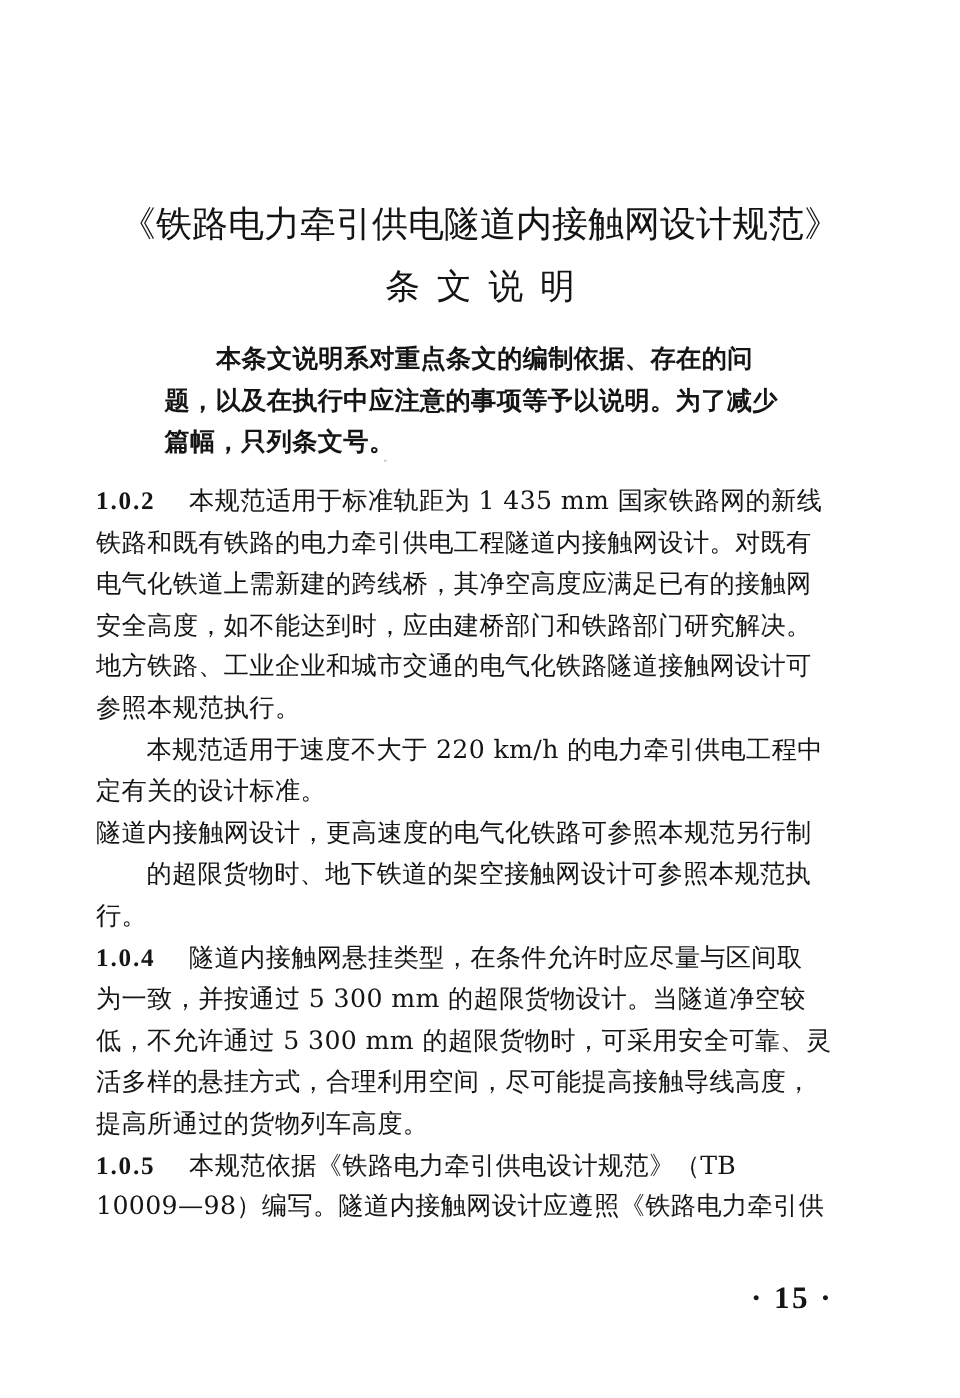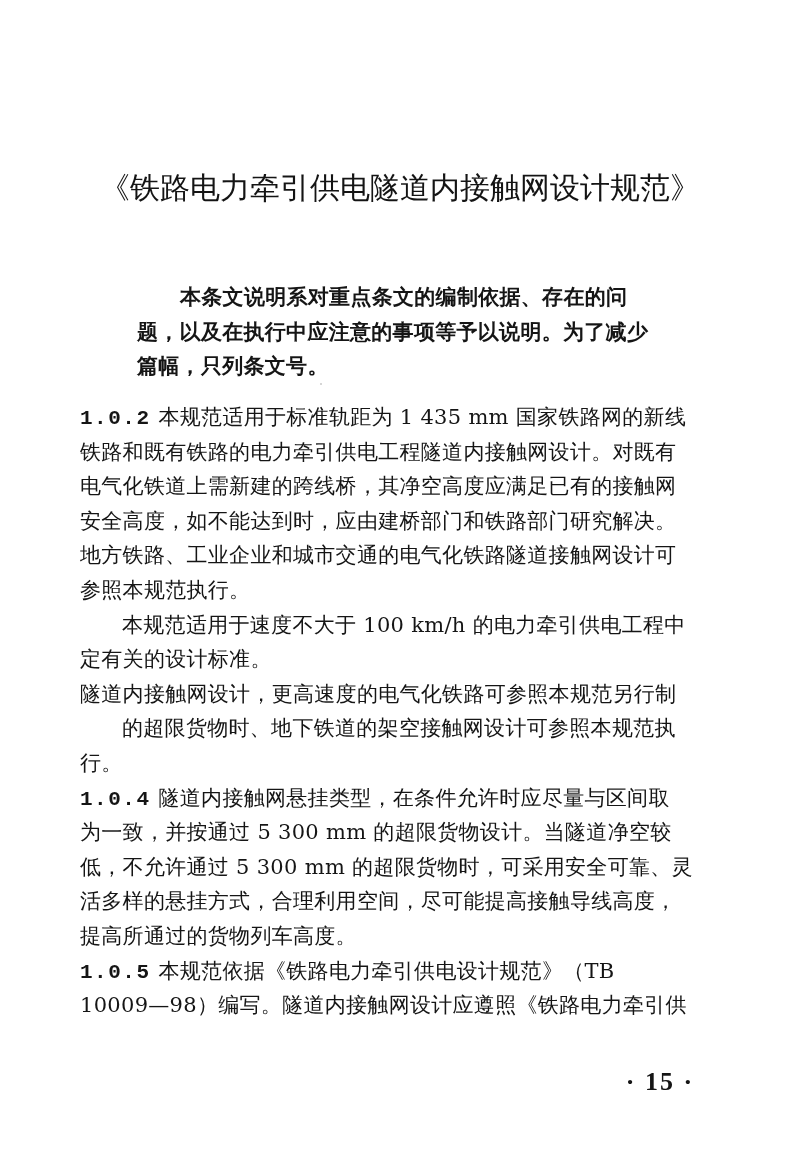--- a/index.html
+++ b/index.html
@@ -54,44 +54,44 @@
       width: 528px;
       top: 282px;
       font-size: 19.5px;
       line-height: 34.5px;
       letter-spacing: 5.2px;
       font-weight: bold;
       margin: 0;
       text-align: justify;
       color: #1a1a1a;
     }
-    .intro .line { display: block; white-space: nowrap; font-family: Liberation Mono, monospace; }
+    .intro .line { display: block; white-space: nowrap; }
     .intro .indent { padding-left: 43px; }
 
     .body {
       position: absolute;
       left: 80px;
       top: 400px;
       width: 645px;
       margin: 0;
     }
     .line {
       display: block;
       white-space: nowrap;
       font-size: 21px;
       line-height: 34.6px;
       height: 34.6px;
       letter-spacing: 0.3px;
       color: #151515;
     }
     .clause-no {
-      font-family: Liberation Mono, monospace;
+      font-family: Liberation Serif, serif;
       font-weight: bold;
       letter-spacing: 1.5px;
-      margin-right: 8px;
+      margin-right: 28px;
     }
     .para-indent { padding-left: 42px; }
     .page-number {
       position: absolute;
       left: 620px;
       top: 1067px;
       width: 80px;
       font-family: "Liberation Serif", serif;
       font-size: 26px;
       line-height: 30px;
@@ -109,40 +109,41 @@
       background: #c8c8c8;
       border-radius: 1px;
     }
   </style>
 </head>
 <body>
 
 <div class="page">
 
   <h1 class="title">《铁路电力牵引供电隧道内接触网设计规范》</h1>
+  <h2 class="subtitle">条文说明</h2>
 
   <div class="intro">
     <span class="line indent">本条文说明系对重点条文的编制依据、存在的问</span>
     <span class="line">题，以及在执行中应注意的事项等予以说明。为了减少</span>
     <span class="line">篇幅，只列条文号。</span>
   </div>
 
   <div class="speck"></div>
 
   <div class="body">
 
     <div>
       <span class="line"><span class="clause-no">1.0.2</span><span>本规范适用于标准轨距为 1 435 mm 国家铁路网的新线</span></span>
       <span class="line">铁路和既有铁路的电力牵引供电工程隧道内接触网设计。对既有</span>
       <span class="line">电气化铁道上需新建的跨线桥，其净空高度应满足已有的接触网</span>
       <span class="line">安全高度，如不能达到时，应由建桥部门和铁路部门研究解决。</span>
       <span class="line">地方铁路、工业企业和城市交通的电气化铁路隧道接触网设计可</span>
       <span class="line">参照本规范执行。</span>
 
-      <span class="line para-indent">本规范适用于速度不大于 100 km/h 的电力牵引供电工程中</span>
+      <span class="line para-indent">本规范适用于速度不大于 220 km/h 的电力牵引供电工程中</span>
       <span class="line">定有关的设计标准。</span>
       <span class="line">隧道内接触网设计，更高速度的电气化铁路可参照本规范另行制</span>
 
       <span class="line para-indent">的超限货物时、地下铁道的架空接触网设计可参照本规范执</span>
       <span class="line">行。</span>
     </div>
 
 
     <div>
       <span class="line"><span class="clause-no">1.0.4</span><span>隧道内接触网悬挂类型，在条件允许时应尽量与区间取</span></span>

